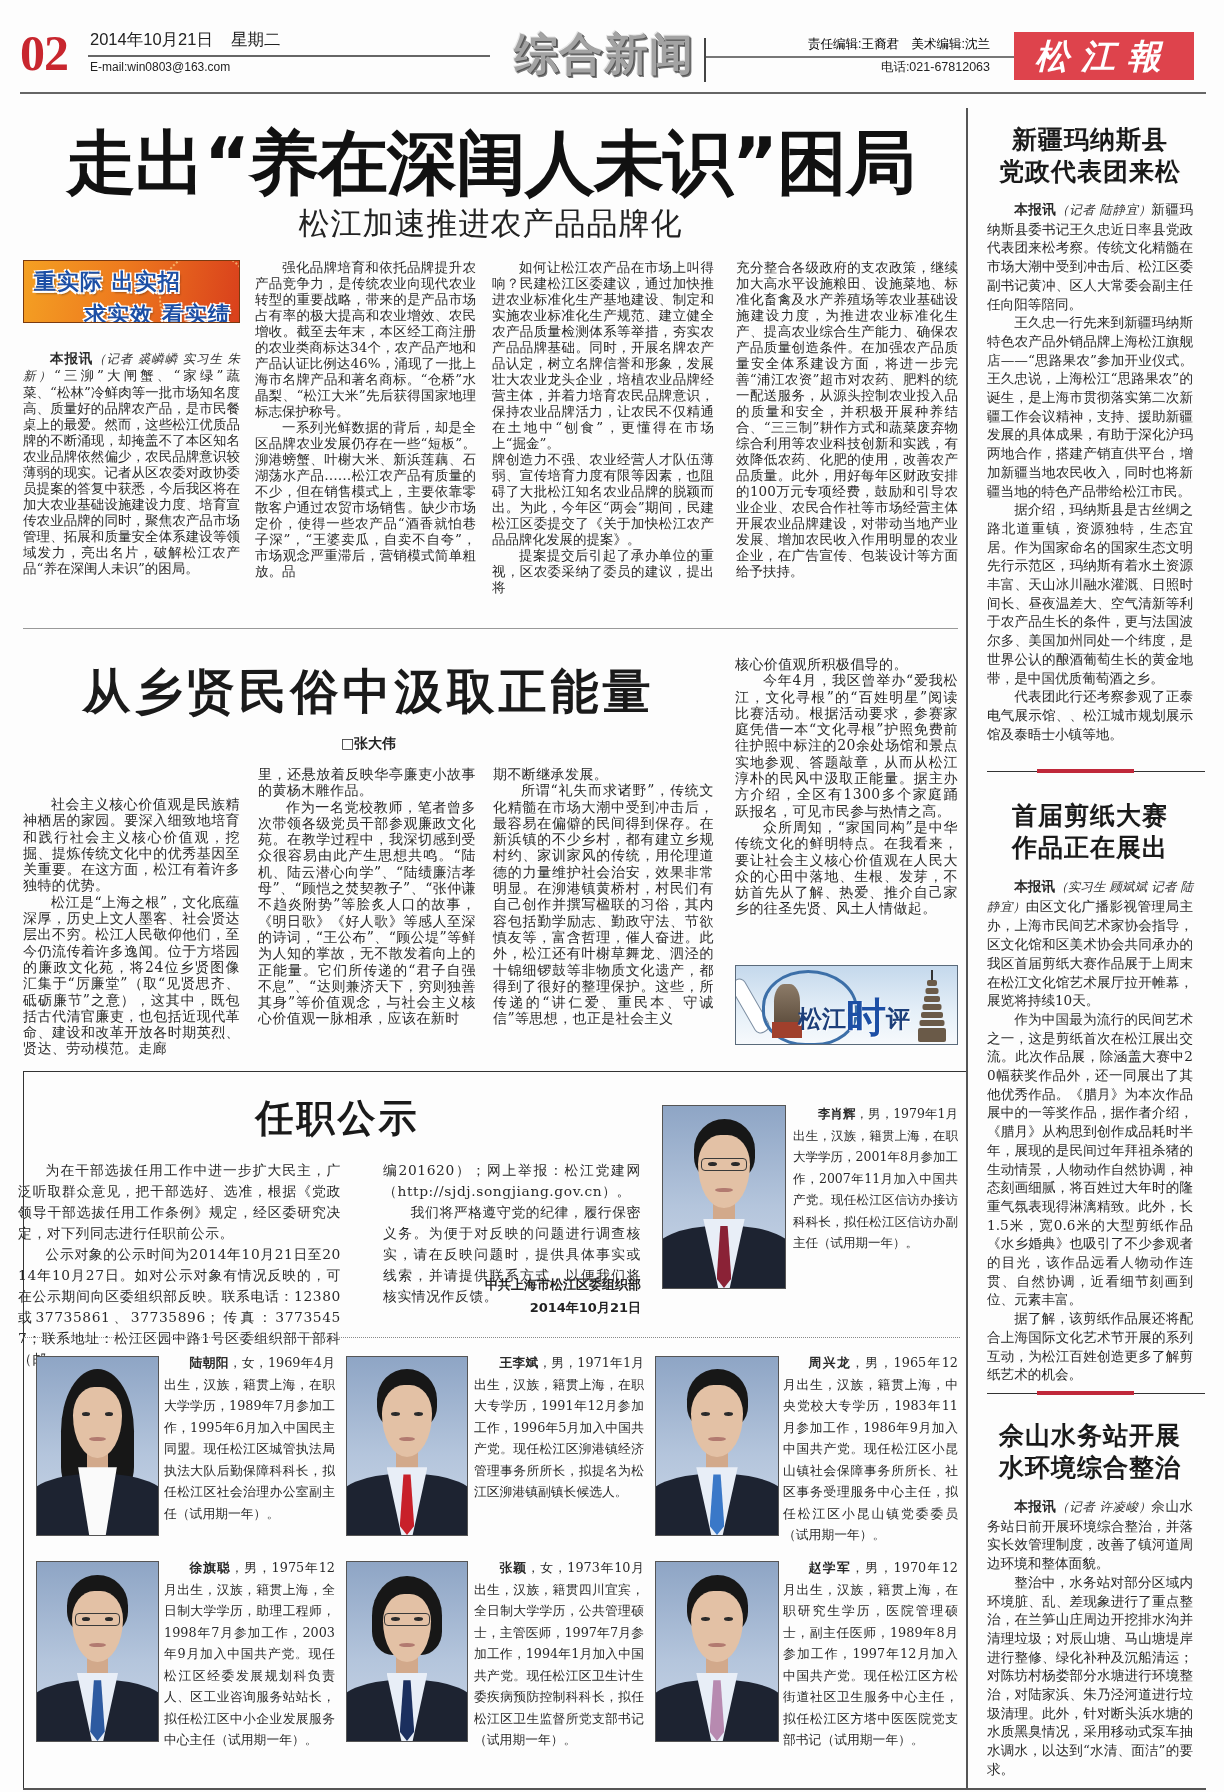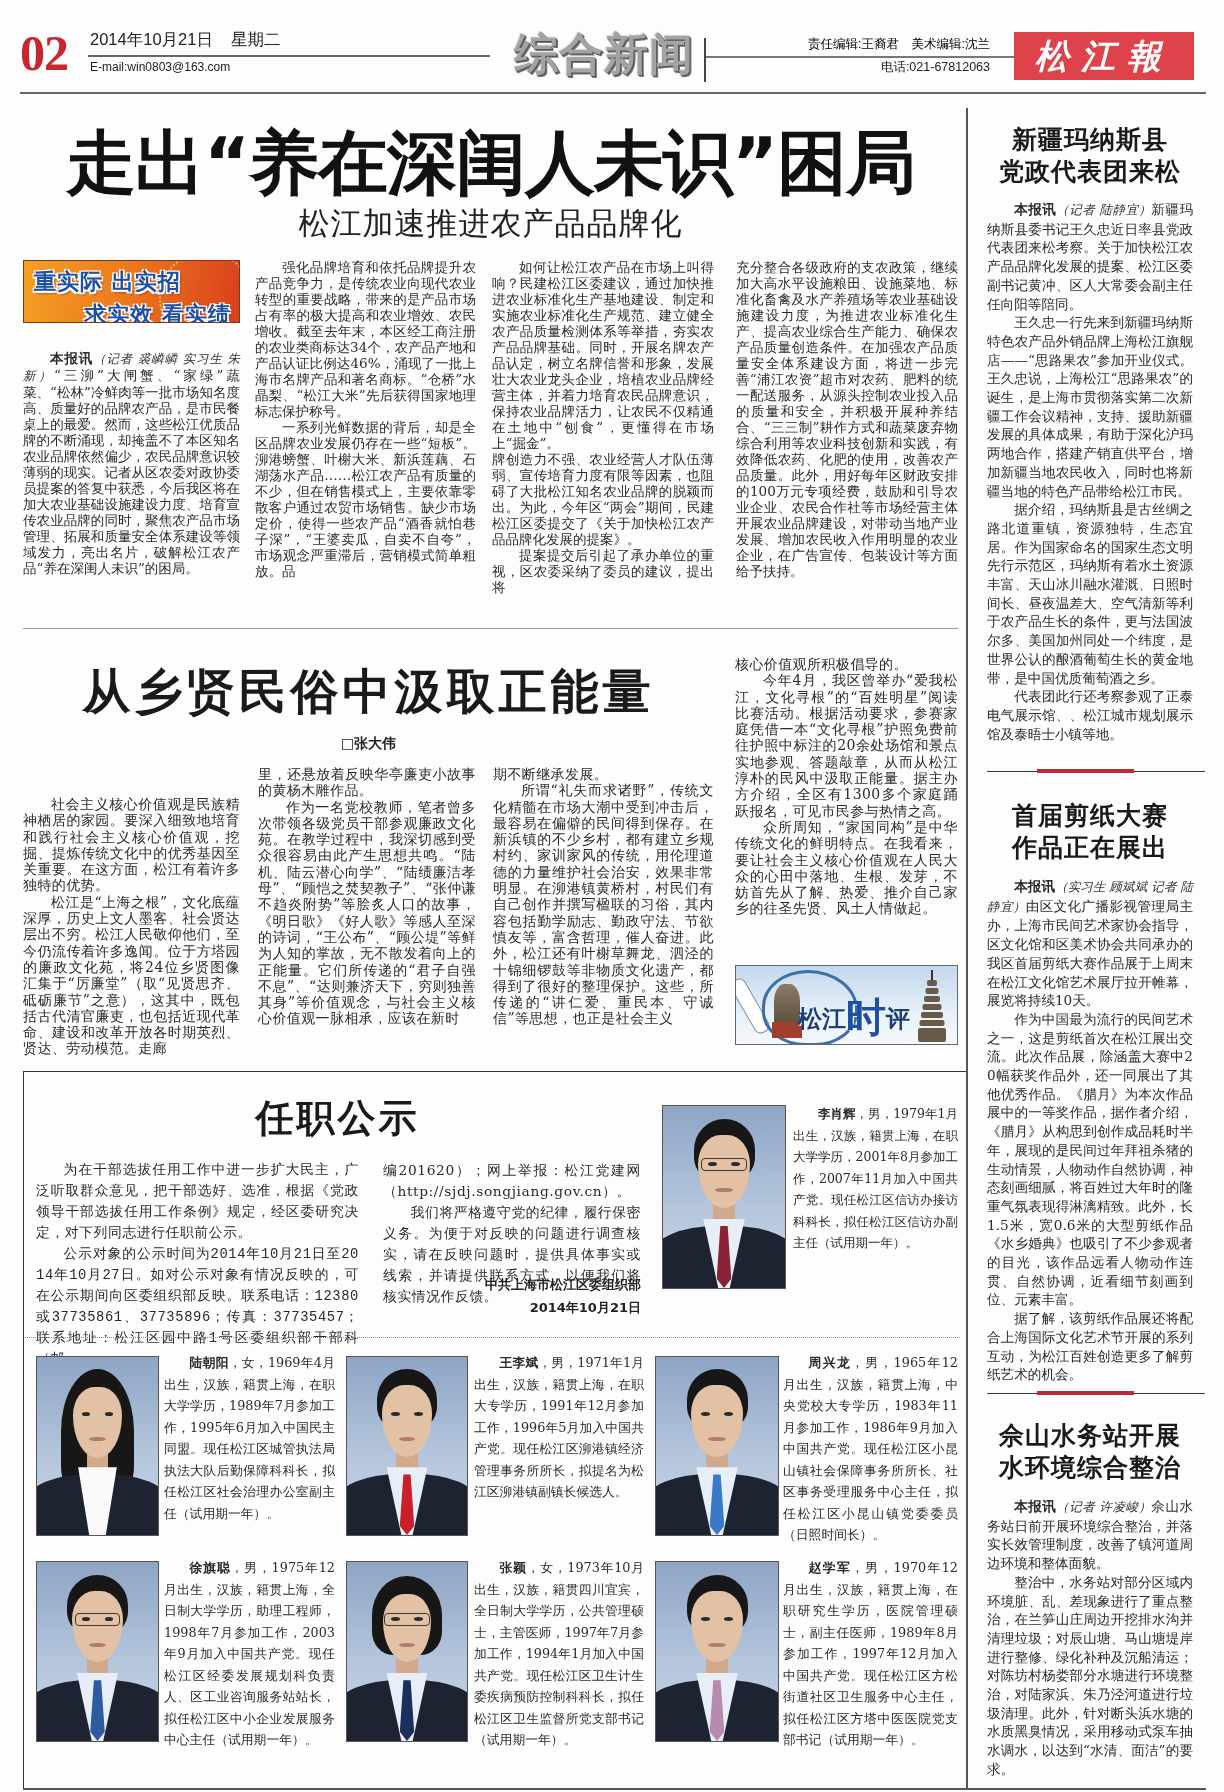--- a/index.html
+++ b/index.html
@@ -179,21 +179,21 @@
         <div class="t" style="top:42px;width:22px;"></div>
         <div class="t" style="top:50px;width:25px;"></div>
         <div class="t" style="top:58px;width:28px;height:14px;"></div>
       </div>
     </div>
   </div>
 
   <div class="abs notice-box"></div>
   <div class="abs notice-title">任职公示</div>
 
-  <div class="col notice-col" style="left:36px;top:1160px;width:323px;font-family:Liberation Mono, monospace;">
+  <div class="col notice-col" style="left:18px;top:1160px;width:323px;">
     <p class="p">为在干部选拔任用工作中进一步扩大民主，广泛听取群众意见，把干部选好、选准，根据《党政领导干部选拔任用工作条例》规定，经区委研究决定，对下列同志进行任职前公示。</p>
     <p class="p">公示对象的公示时间为2014年10月21日至2014年10月27日。如对公示对象有情况反映的，可在公示期间向区委组织部反映。联系电话：12380或37735861、37735896；传真：37735457；联系地址：松江区园中路1号区委组织部干部科（邮</p>
   </div>
   <div class="col notice-col" style="left:383px;top:1160px;width:258px;">
     <p class="p cont">编201620）；网上举报：松江党建网（http://sjdj.songjiang.gov.cn）。</p>
     <p class="p">我们将严格遵守党的纪律，履行保密义务。为便于对反映的问题进行调查核实，请在反映问题时，提供具体事实或线索，并请提供联系方式，以便我们将核实情况作反馈。</p>
   </div>
   <div class="abs notice-sign" style="top:1276px;">中共上海市松江区委组织部</div>
   <div class="abs notice-sign" style="top:1299px;">2014年10月21日</div>
   <div class="abs notice-dots"></div>
@@ -248,21 +248,21 @@
       <div class="pt-suit"></div>
         <div class="pt-neck"></div>
         <div class="pt-shirt"></div>
         <div class="pt-tie"></div>
         <div class="pt-hair"></div>
         <div class="pt-face"></div>
         <div class="pt-eye-l"></div>
         <div class="pt-eye-r"></div>
         <div class="pt-mouth"></div>
     </div>
-    <div class="cand-text indent" style="left:783px;top:1352px;width:175px;"><span class="cname">周兴龙</span><span class="cbio">，男，1965年12月出生，汉族，籍贯上海，中央党校大专学历，1983年11月参加工作，1986年9月加入中国共产党。现任松江区小昆山镇社会保障事务所所长、社区事务受理服务中心主任，拟任松江区小昆山镇党委委员（日照时间长）。</span></div>
+    <div class="cand-text indent" style="left:783px;top:1352px;width:175px;"><span class="cname">周兴龙</span><span class="cbio">，男，1965年12月出生，汉族，籍贯上海，中央党校大专学历，1983年11月参加工作，1986年9月加入中国共产党。现任松江区小昆山镇社会保障事务所所长、社区事务受理服务中心主任，拟任松江区小昆山镇党委委员（试用期一年）。</span></div>
   </div>
 
   <div>
     <div class="portrait" style="left:36px;top:1561px;width:123px;height:181px;--tie:#2d5aa0;">
       <div class="pt-suit"></div>
         <div class="pt-neck"></div>
         <div class="pt-shirt"></div>
         <div class="pt-tie"></div>
         <div class="pt-hair"></div>
         <div class="pt-face"></div>
@@ -304,21 +304,21 @@
     </div>
     <div class="cand-text indent" style="left:783px;top:1557px;width:175px;"><span class="cname">赵学军</span><span class="cbio">，男，1970年12月出生，汉族，籍贯上海，在职研究生学历，医院管理硕士，副主任医师，1989年8月参加工作，1997年12月加入中国共产党。现任松江区方松街道社区卫生服务中心主任，拟任松江区方塔中医医院党支部书记（试用期一年）。</span></div>
   </div>
 
   <div>
     <div class="abs side-title" style="top:124px;">
       <div>新疆玛纳斯县</div>
       <div>党政代表团来松</div>
     </div>
     <div class="col side-col" style="left:987px;top:200px;width:206px;">
-      <p class="p"><span class="dateline">本报讯</span><span class="byline">（记者 陆静宜）</span><span>新疆玛纳斯县委书记王久忠近日率县党政代表团来松考察。关于加快松江农产品品牌化发展的提案、松江区委副书记黄冲、区人大常委会副主任任向阳等陪同。</span></p>
+      <p class="p"><span class="dateline">本报讯</span><span class="byline">（记者 陆静宜）</span><span>新疆玛纳斯县委书记王久忠近日率县党政代表团来松考察。传统文化精髓在市场大潮中受到冲击后、松江区委副书记黄冲、区人大常委会副主任任向阳等陪同。</span></p>
       <p class="p">王久忠一行先来到新疆玛纳斯特色农产品外销品牌上海松江旗舰店——“思路果农”参加开业仪式。王久忠说，上海松江“思路果农”的诞生，是上海市贯彻落实第二次新疆工作会议精神，支持、援助新疆发展的具体成果，有助于深化沪玛两地合作，搭建产销直供平台，增加新疆当地农民收入，同时也将新疆当地的特色产品带给松江市民。</p>
       <p class="p">据介绍，玛纳斯县是古丝绸之路北道重镇，资源独特，生态宜居。作为国家命名的国家生态文明先行示范区，玛纳斯有着水土资源丰富、天山冰川融水灌溉、日照时间长、昼夜温差大、空气清新等利于农产品生长的条件，更与法国波尔多、美国加州同处一个纬度，是世界公认的酿酒葡萄生长的黄金地带，是中国优质葡萄酒之乡。</p>
       <p class="p">代表团此行还考察参观了正泰电气展示馆、、松江城市规划展示馆及泰晤士小镇等地。</p>
     </div>
   </div>
   <div class="abs side-sep" style="top:771px;"></div>
   <div class="abs side-sep-red" style="top:769px;"></div>
 
   <div>
     <div class="abs side-title" style="top:800px;">

